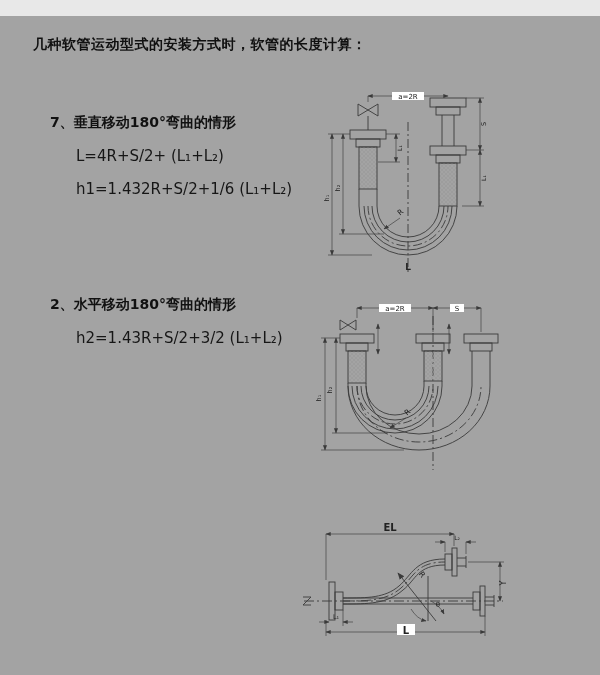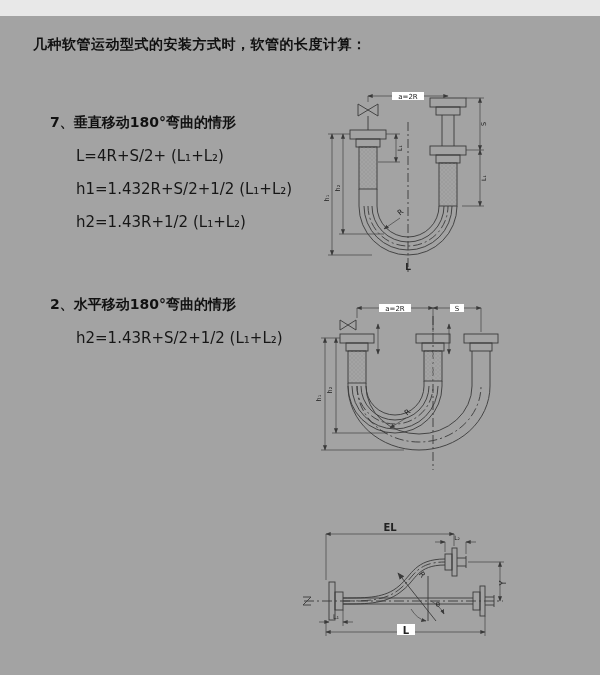--- a/index.html
+++ b/index.html
@@ -27,27 +27,26 @@
 </head>
 <body>
 
 <div class="page">
 
   <div class="title">几种软管运动型式的安装方式时，软管的长度计算：</div>
 
   <div class="sec" style="top:98px">
     <div class="heading">7、垂直移动180°弯曲的情形</div>
     <div class="formula">L=4R+S/2+ (L₁+L₂)</div>
-    <div class="formula">h1=1.432R+S/2+1/2 (L₁+L₂)</div>
-    <div class="formula">h2=1.43R+1/2 (L₁+L₂)</div>
+    <div class="formula">h1=1.432R+S/2+1/6 (L₁+L₂)</div>
   </div>
 
   <div class="sec" style="top:280px">
     <div class="heading">2、水平移动180°弯曲的情形</div>
-    <div class="formula">h2=1.43R+S/2+1/2 (L₁+L₂)</div>
+    <div class="formula">h2=1.43R+S/2+3/2 (L₁+L₂)</div>
   </div>
 
 
   <div class="fig" style="left:312px;top:72px">
     <svg width="278" height="192" viewBox="0 0 278 192">
       <defs>
         <marker id="ar1" viewBox="0 0 10 10" refX="9" refY="5" markerWidth="8" markerHeight="8" orient="auto-start-reverse">
           <path d="M0 1L10 5L0 9z" fill="#3a3a3a"></path>
         </marker>
         <pattern id="br1" width="4" height="4" patternUnits="userSpaceOnUse">

